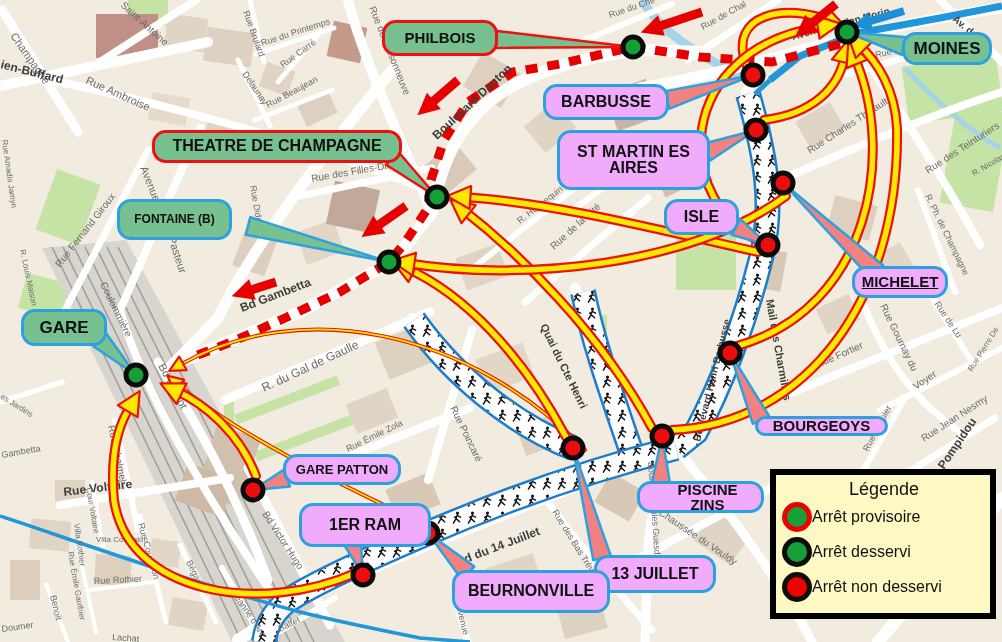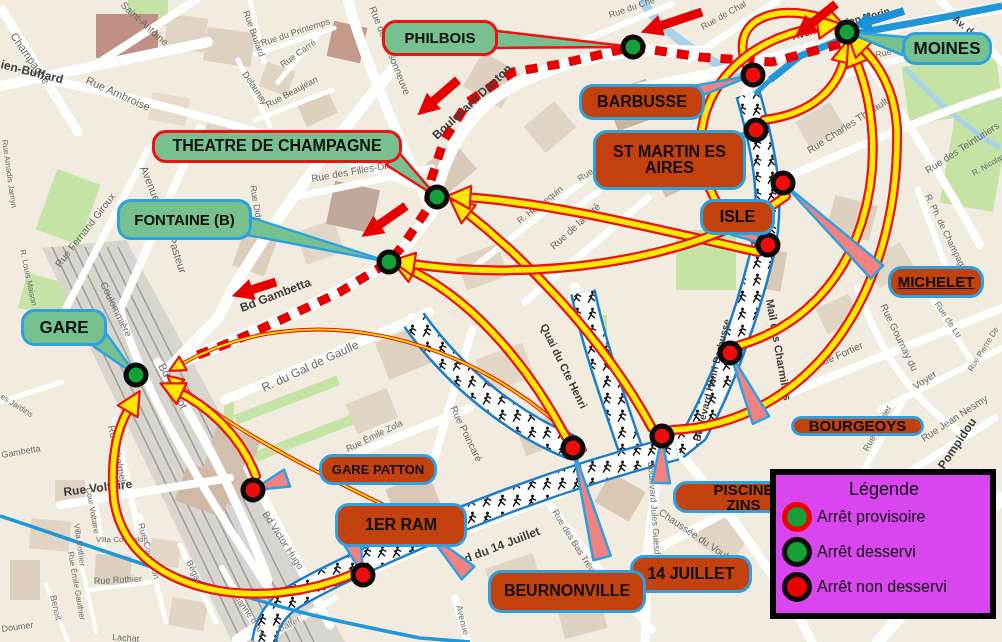--- a/index.html
+++ b/index.html
@@ -4,25 +4,25 @@
 <style>
   html,body{margin:0;padding:0;background:#888;}
   #stage{position:relative;width:1002px;height:642px;overflow:hidden;background:#f1ecdf;
          font-family:"Liberation Sans",sans-serif;}
   #mapsvg{position:absolute;left:0;top:0;}
   .callout{position:absolute;display:flex;align-items:center;justify-content:center;
            text-align:center;font-weight:bold;color:#101010;border-radius:14px;
            border:3px solid #000;padding:1px 6px;line-height:1.02;box-sizing:border-box;
            font-family:"Liberation Sans",sans-serif;}
   .callout.served{background:#77c191;}
-  .callout.closed{background:#c2410c;margin-left:36px;}
-  #legend{position:absolute;left:770px;top:469px;width:226px;height:150px;background:#d946ef;
+  .callout.closed{background:#f0abfc;}
+  #legend{position:absolute;left:770px;top:469px;width:226px;height:150px;background:#fef9c3;
           border:6px solid #000;box-sizing:border-box;padding:4px 4px 4px 6px;}
   .legend-title{text-align:center;font-size:18px;color:#111;margin-bottom:2px;}
-  .legend-row{display:flex;align-items:center;gap:5px;margin-bottom:5px;}
+  .legend-row{display:flex;align-items:center;margin-bottom:5px;}
   .legend-dot{width:20px;height:20px;border-radius:50%;flex:0 0 auto;}
   .legend-label{font-size:16px;color:#111;white-space:nowrap;}
 </style>
 </head>
 <body>
 
 <div id="stage">
   <svg id="mapsvg" width="1002" height="642" viewBox="0 0 1002 642">
     <defs>
       <pattern id="runners" width="15" height="17" patternUnits="userSpaceOnUse">
@@ -339,30 +339,30 @@
         <circle cx="573" cy="448" r="10" fill="#ee0c0c" stroke="#0b0b0b" stroke-width="5"></circle>
         <circle cx="428" cy="533" r="10" fill="#ee0c0c" stroke="#0b0b0b" stroke-width="5"></circle>
         <circle cx="363" cy="575" r="10" fill="#ee0c0c" stroke="#0b0b0b" stroke-width="5"></circle>
         <circle cx="253" cy="490" r="10" fill="#ee0c0c" stroke="#0b0b0b" stroke-width="5"></circle>
       </g>
   </svg>
 
   <div id="callouts">
       <div class="callout served" style="left: 382px; top: 20px; width: 116px; height: 36px; border-color: rgb(239, 16, 16); font-size: 15px;">PHILBOIS</div>
       <div class="callout served" style="left: 152px; top: 130px; width: 250px; height: 33px; border-color: rgb(239, 16, 16); font-size: 16px;">THEATRE DE CHAMPAGNE</div>
-      <div class="callout served" style="left: 117px; top: 199px; width: 135px; height: 41px; border-color: rgb(45, 161, 224); font-size: 15px;">FONTAINE (B)</div>
+      <div class="callout served" style="left: 117px; top: 199px; width: 115px; height: 41px; border-color: rgb(45, 161, 224); font-size: 12px;">FONTAINE (B)</div>
       <div class="callout served" style="left: 21px; top: 309px; width: 86px; height: 37px; border-color: rgb(45, 161, 224); font-size: 17px;">GARE</div>
       <div class="callout served" style="left: 902px; top: 32px; width: 90px; height: 33px; border-color: rgb(45, 161, 224); font-size: 17px;">MOINES</div>
       <div class="callout closed" style="left: 543px; top: 84px; width: 126px; height: 36px; border-color: rgb(45, 161, 224); font-size: 16px;">BARBUSSE</div>
       <div class="callout closed" style="left: 557px; top: 130px; width: 153px; height: 60px; border-color: rgb(45, 161, 224); font-size: 16px;">ST MARTIN ES AIRES</div>
       <div class="callout closed" style="left: 664px; top: 199px; width: 75px; height: 36px; border-color: rgb(45, 161, 224); font-size: 16px;">ISLE</div>
       <div class="callout closed" style="left: 852px; top: 266px; width: 96px; height: 32px; border-color: rgb(45, 161, 224); font-size: 15px; text-decoration: underline;">MICHELET</div>
       <div class="callout closed" style="left: 755px; top: 416px; width: 133px; height: 20px; border-color: rgb(45, 161, 224); font-size: 15px;">BOURGEOYS</div>
       <div class="callout closed" style="left: 637px; top: 481px; width: 127px; height: 32px; border-color: rgb(45, 161, 224); font-size: 15px; padding-left: 20px;">PISCINE ZINS</div>
-      <div class="callout closed" style="left: 594px; top: 555px; width: 122px; height: 38px; border-color: rgb(45, 161, 224); font-size: 16px;">14 JUILLET</div>
+      <div class="callout closed" style="left: 594px; top: 555px; width: 122px; height: 38px; border-color: rgb(45, 161, 224); font-size: 16px;">13 JUILLET</div>
       <div class="callout closed" style="left: 452px; top: 570px; width: 158px; height: 43px; border-color: rgb(45, 161, 224); font-size: 16px;">BEURNONVILLE</div>
       <div class="callout closed" style="left: 299px; top: 503px; width: 132px; height: 44px; border-color: rgb(45, 161, 224); font-size: 16px;">1ER RAM</div>
       <div class="callout closed" style="left: 283px; top: 454px; width: 118px; height: 31px; border-color: rgb(45, 161, 224); font-size: 13px;">GARE PATTON</div>
     </div>
 
   <div id="legend">
     <div class="legend-title">Légende</div>
     <div id="legendItems">
         <div class="legend-row">
           <span class="legend-dot" style="background: rgb(24, 160, 56); border: 5px solid rgb(238, 0, 0);"></span>

